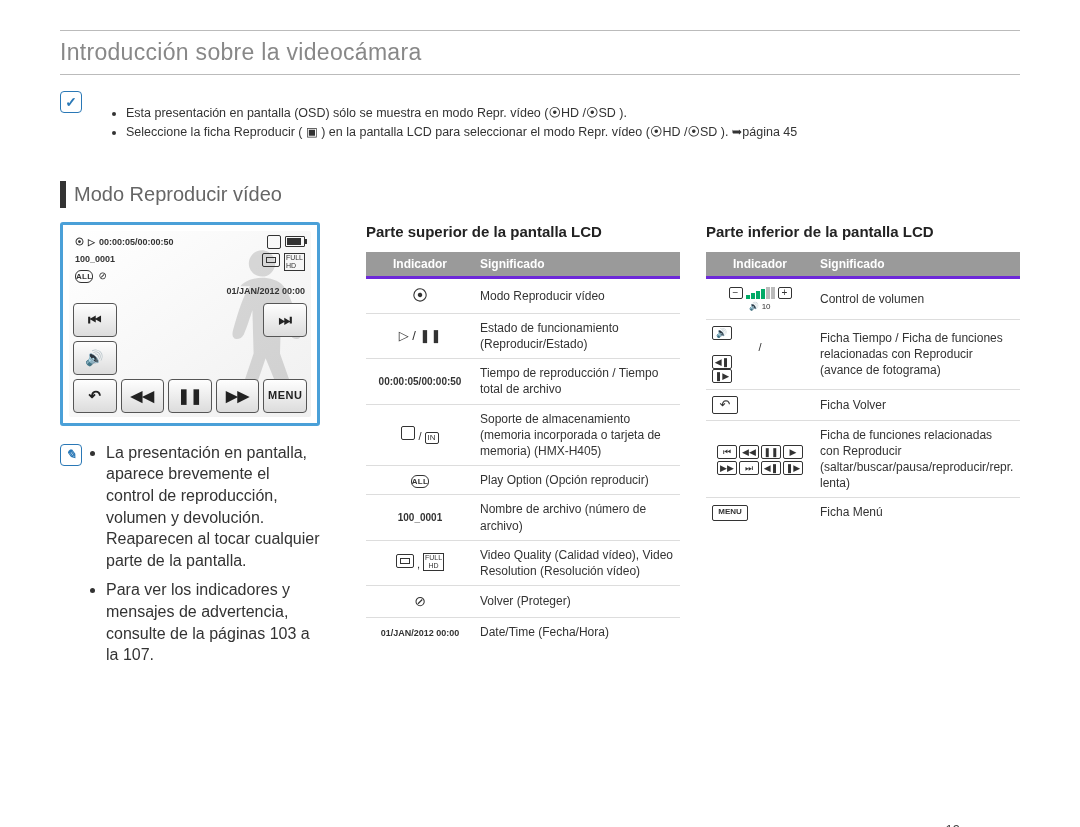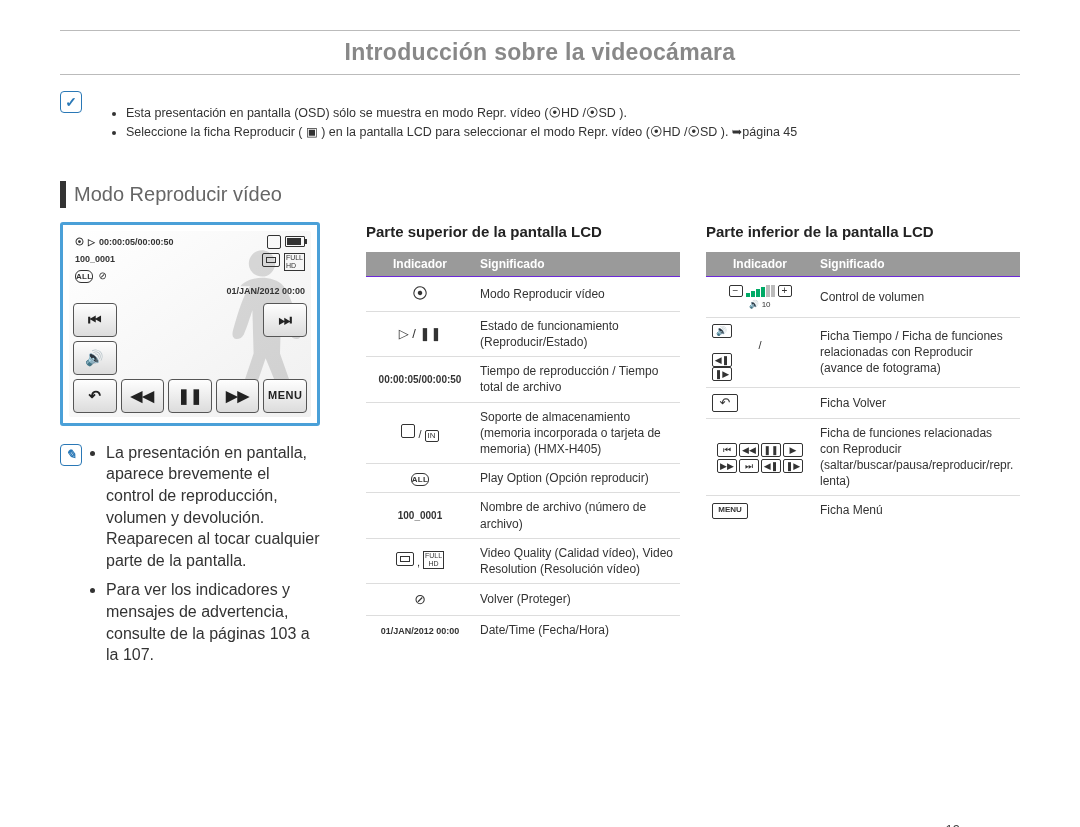--- a/index.html
+++ b/index.html
@@ -8,24 +8,24 @@
     font-size: 12px;
     color: #333;
     margin: 0;
     padding: 30px 60px 20px 60px;
     width: 1080px;
     background: #fff;
     line-height: 1.35;
   }
   .top-rule { border-top: 1px solid #bbb; margin-bottom: 6px; }
   .page-title {
-    text-align: center;
+    text-align: left;
     font-size: 23px;
     color: #888;
-    font-weight: 700;
+    font-weight: 400;
     letter-spacing: 0.3px;
     padding-bottom: 6px;
   }
   .title-rule { border-top: 1px solid #bbb; margin-bottom: 14px; }
 
   .intro-row { display: flex; align-items: flex-start; gap: 10px; }
   .check-icon {
     width: 22px; height: 22px; flex:0 0 22px;
     border:1.5px solid #2a78b6; border-radius:4px;
     color:#2a78b6; display:flex; align-items:center; justify-content:center;
@@ -92,21 +92,21 @@
     font-style:italic; margin-top:2px;
   }
   .note-bullets { list-style:disc; padding-left:16px; margin:0; font-size:16px; color:#333; }
   .note-bullets li { margin-bottom:8px; }
 
   .col-heading { font-size:15px; font-weight:bold; color:#222; margin: 0 0 10px 0; }
 
   table.ind-table { border-collapse: collapse; width:100%; }
   table.ind-table th {
     background:#9a9a9a; color:#fff; font-weight:600; font-size:12px;
-    padding:4px 6px; text-align:left; border-bottom:1px solid #6d28d9;
+    padding:4px 6px; text-align:left; border-bottom:3px solid #6d28d9;
   }
   table.ind-table th:first-child { width:108px; text-align:center;}
   table.ind-table td {
     border-bottom:1px solid #ddd; padding:6px 6px; vertical-align:middle; font-size:12px;
   }
   table.ind-table td.ind-cell { text-align:center; font-size:11px; }
   table.ind-table tr:last-child td { border-bottom:none; }
 
   
   .ic-box { display:inline-block; border:1.3px solid #333; border-radius:2px; padding:0 2px; font-size:8px; line-height:10px; height:12px;}

